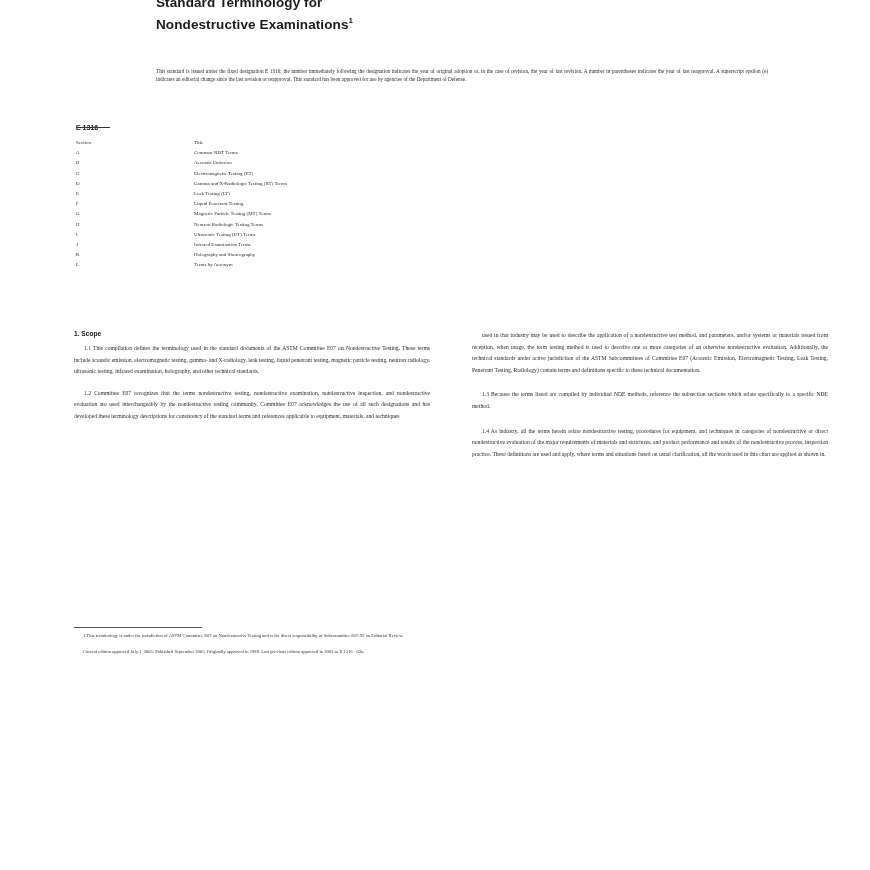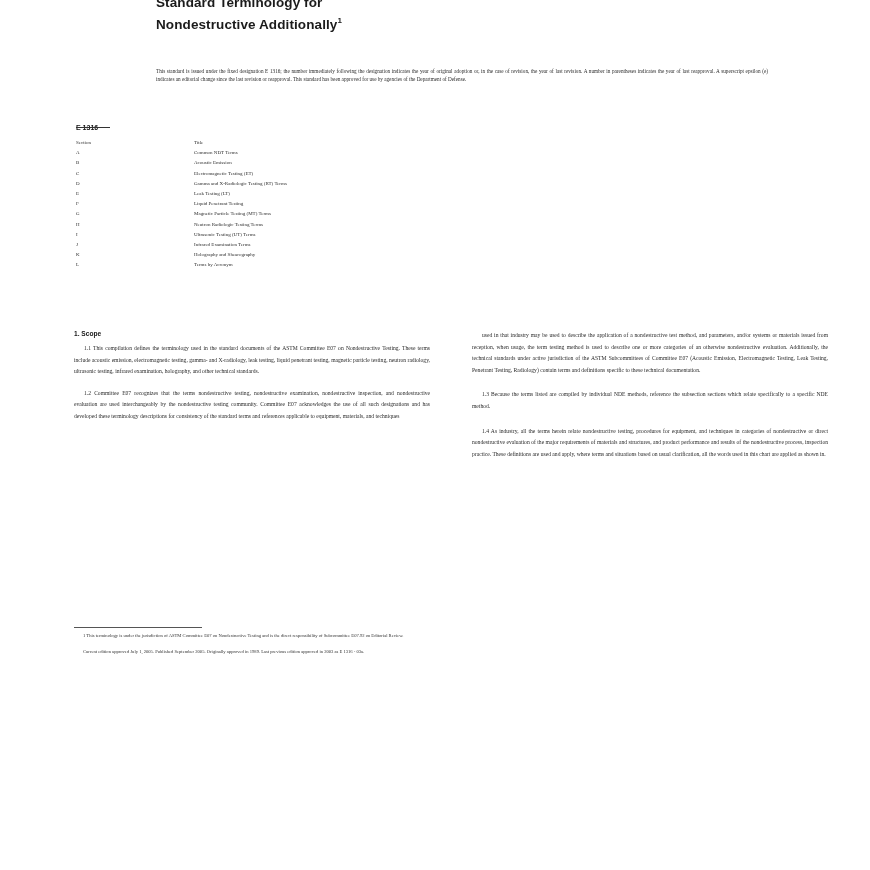--- a/index.html
+++ b/index.html
@@ -164,21 +164,21 @@
   }
 </style>
 </head>
 <body>
 
 <div class="page">
 
   <div class="title-block">
     <div class="doc-title">
       <span>Standard Terminology for</span><br>
-      <span>Nondestructive Additionally</span><span class="sup">1</span>
+      <span>Nondestructive Examinations</span><span class="sup">1</span>
     </div>
   </div>
 
   <div class="abstract">This standard is issued under the fixed designation E 1316; the number immediately following the designation indicates the year of original adoption or, in the case of revision, the year of last revision. A number in parentheses indicates the year of last reapproval. A superscript epsilon (e) indicates an editorial change since the last revision or reapproval. This standard has been approved for use by agencies of the Department of Defense.</div>
 
   <div class="desig">
     <span class="desig-label">E 1316</span>
   </div>
   <div class="desig-rule"></div>
 

